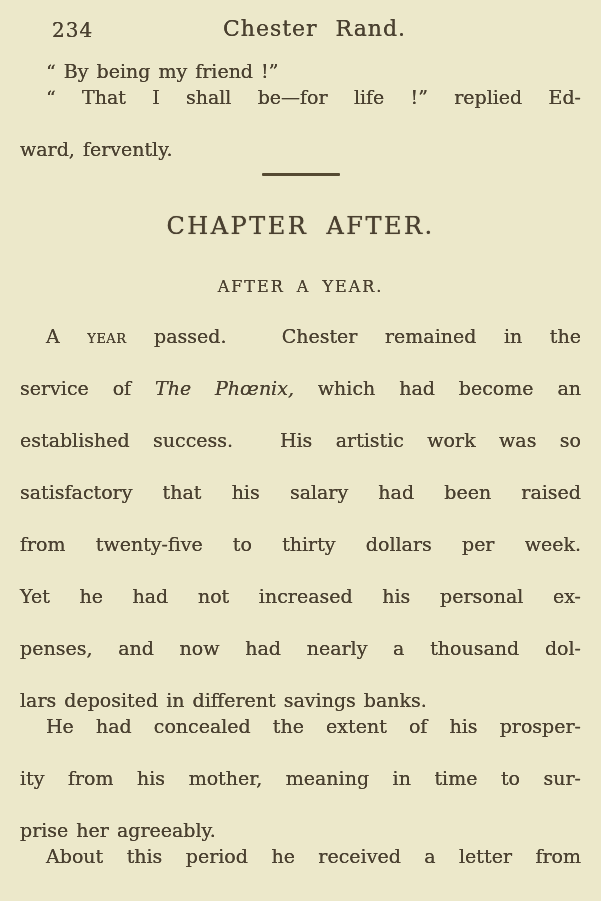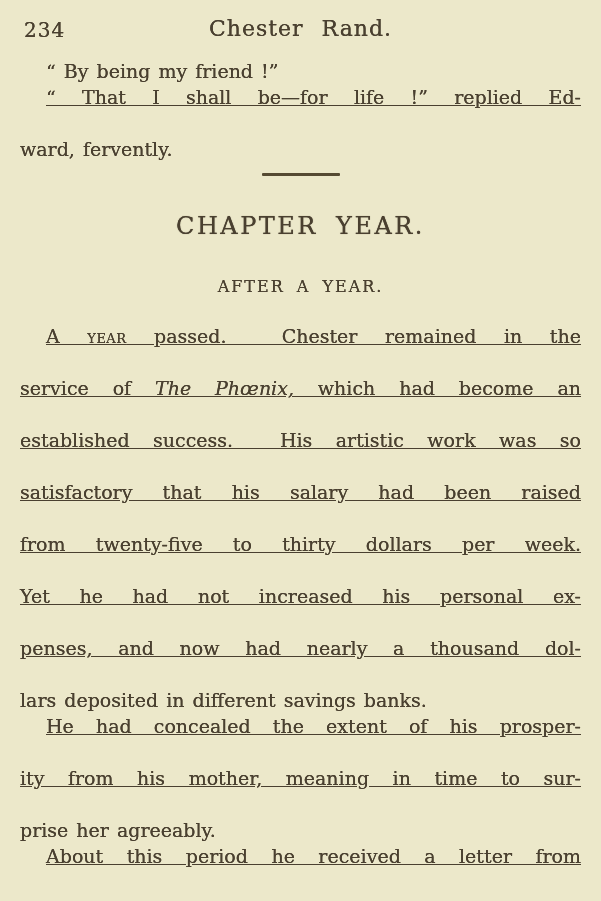--- a/index.html
+++ b/index.html
@@ -14,41 +14,41 @@
     font-family:"DejaVu Serif","Liberation Serif",serif;
     color:var(--ink);
     -webkit-font-smoothing:antialiased;
   }
   .page{
     position:relative;width:601px;height:901px;
     box-sizing:border-box;
     padding:16px 20px 0 20px;
   }
   .page-header{
-    position:relative;height:30px;
+    position:relative;height:30px;margin-left:28px;
   }
   .page-number{
     position:absolute;left:4px;top:2px;
     font-size:20px;letter-spacing:1px;
     text-shadow:0 0 0.6px currentColor;
   }
   .running-title{
     display:block;text-align:center;
     font-size:22px;letter-spacing:1px;word-spacing:10px;
     text-shadow:0 0 0.6px currentColor;
   }
   .page-content{margin-top:12px;}
   .para{
     margin:0;font-size:19px;line-height:26px;
     word-spacing:2px;
     text-shadow:0 0 0.5px currentColor;
   }
   .para .line{display:block;white-space:pre-wrap;}
   .line.indent{text-indent:26px;}
-  .line.just{text-align:justify;text-decoration:underline;}
+  .line.just{text-align:justify;}
   .line.just::after{content:"";display:inline-block;width:100%;height:0;}
   .sc{font-variant:small-caps;letter-spacing:0.5px;}
   .i{font-style:italic;}
   .rule{
     width:78px;height:3px;background:var(--rule);
     margin:11px auto 0 auto;border-radius:1px;
   }
   .chapter-heading{
     margin-top:36px;text-align:center;
     font-size:24px;letter-spacing:2.5px;word-spacing:8px;
@@ -71,21 +71,21 @@
   </header>
   <main class="page-content">
       <p class="para body">
         <span class="line indent"><span>“ By being my friend !”</span></span>
       </p>
       <p class="para body">
         <span class="line indent just"><span>“ That I shall be—for life !” replied Ed-</span></span>
         <span class="line"><span>ward, fervently.</span></span>
       </p>
       <div class="rule"></div>
-      <div class="chapter-heading">CHAPTER YEAR.</div>
+      <div class="chapter-heading">CHAPTER AFTER.</div>
       <div class="section-heading">AFTER A YEAR.</div>
       <p class="para body">
         <span class="line indent just"><span>A </span><span class="sc">year</span><span> passed.  Chester remained in the</span></span>
         <span class="line just"><span>service of </span><span class="i">The Phœnix,</span><span> which had become an</span></span>
         <span class="line just"><span>established success.  His artistic work was so</span></span>
         <span class="line just"><span>satisfactory that his salary had been raised</span></span>
         <span class="line just"><span>from twenty-five to thirty dollars per week.</span></span>
         <span class="line just"><span>Yet he had not increased his personal ex-</span></span>
         <span class="line just"><span>penses, and now had nearly a thousand dol-</span></span>
         <span class="line"><span>lars deposited in different savings banks.</span></span>

